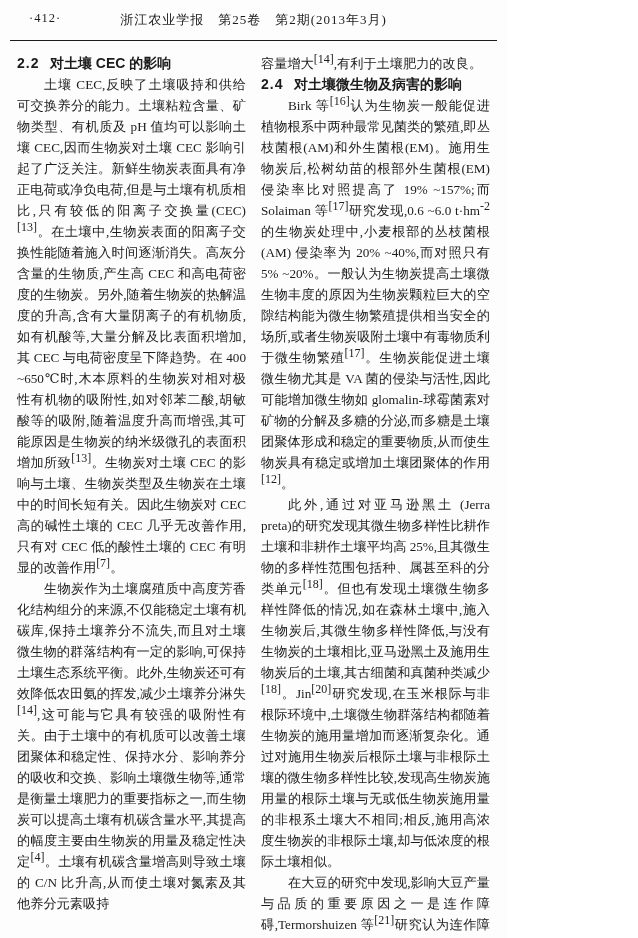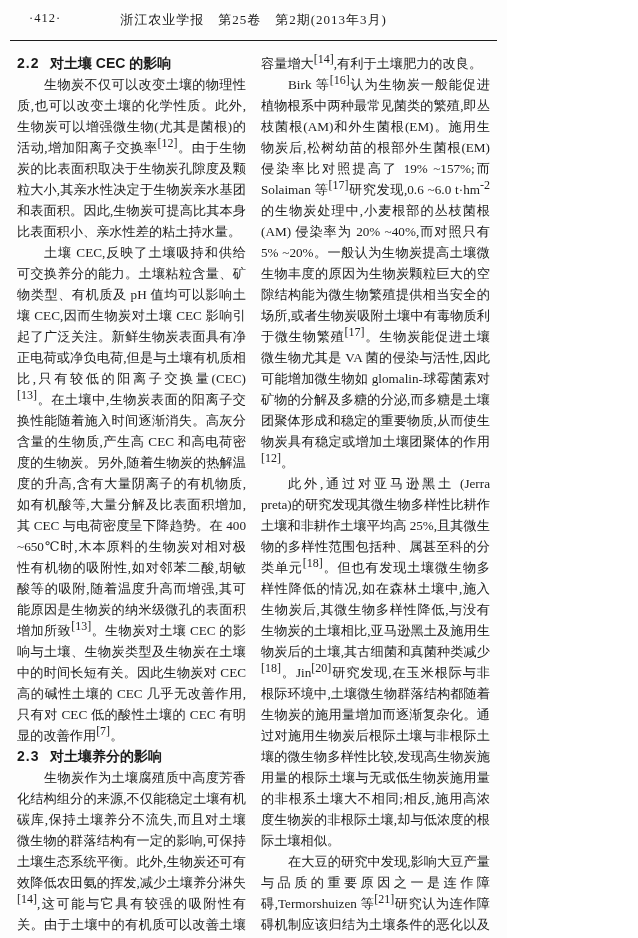--- a/index.html
+++ b/index.html
@@ -73,26 +73,25 @@
   <div class="pg-header">
     <span class="page-num">·412·</span>
     <div class="journal-line">浙江农业学报　第25卷　第2期(2013年3月)</div>
   </div>
 
   <hr class="header-rule">
 
   <div class="columns">
     <div class="col">
         <div class="sec-heading"><span class="sec-num">2.2</span><span>对土壤 CEC 的影响</span></div>
-        <p class="para">生物炭不仅可以改变土壤的物理性质,也可以改变土壤的化学性质。此外,生物炭可以增强微生物(尤其是菌根)的活动,增加阳离子交换率<sup>[12]</sup>。由于生物炭的比表面积取决于生物炭孔隙度及颗粒大小,其亲水性决定于生物炭亲水基团和表面积。因此,生物炭可提高比其本身比表面积小、亲水性差的粘土持水量。</p>
         <p class="para">土壤 CEC,反映了土壤吸持和供给可交换养分的能力。土壤粘粒含量、矿物类型、有机质及 pH 值均可以影响土壤 CEC,因而生物炭对土壤 CEC 影响引起了广泛关注。新鲜生物炭表面具有净正电荷或净负电荷,但是与土壤有机质相比,只有较低的阳离子交换量(CEC)<sup>[13]</sup>。在土壤中,生物炭表面的阳离子交换性能随着施入时间逐渐消失。高灰分含量的生物质,产生高 CEC 和高电荷密度的生物炭。另外,随着生物炭的热解温度的升高,含有大量阴离子的有机物质,如有机酸等,大量分解及比表面积增加,其 CEC 与电荷密度呈下降趋势。在 400 ~650℃时,木本原料的生物炭对相对极性有机物的吸附性,如对邻苯二酸,胡敏酸等的吸附,随着温度升高而增强,其可能原因是生物炭的纳米级微孔的表面积增加所致<sup>[13]</sup>。生物炭对土壤 CEC 的影响与土壤、生物炭类型及生物炭在土壤中的时间长短有关。因此生物炭对 CEC 高的碱性土壤的 CEC 几乎无改善作用,只有对 CEC 低的酸性土壤的 CEC 有明显的改善作用<sup>[7]</sup>。</p>
-        <div class="sec-heading"><span class="sec-num">2.3</span><span>对土壤养分的影响</span></div>
         <p class="para">生物炭作为土壤腐殖质中高度芳香化结构组分的来源,不仅能稳定土壤有机碳库,保持土壤养分不流失,而且对土壤微生物的群落结构有一定的影响,可保持土壤生态系统平衡。此外,生物炭还可有效降低农田氨的挥发,减少土壤养分淋失<sup>[14]</sup>,这可能与它具有较强的吸附性有关。由于土壤中的有机质可以改善土壤团聚体和稳定性、保持水分、影响养分的吸收和交换、影响土壤微生物等,通常是衡量土壤肥力的重要指标之一,而生物炭可以提高土壤有机碳含量水平,其提高的幅度主要由生物炭的用量及稳定性决定<sup>[4]</sup>。土壤有机碳含量增高则导致土壤的 C/N 比升高,从而使土壤对氮素及其他养分元素吸持</p>
       </div>
     <div class="col">
         <p class="para cont">容量增大<sup>[14]</sup>,有利于土壤肥力的改良。</p>
+        <div class="sec-heading"><span class="sec-num">2.4</span><span>对土壤微生物及病害的影响</span></div>
         <p class="para">Birk 等<sup>[16]</sup>认为生物炭一般能促进植物根系中两种最常见菌类的繁殖,即丛枝菌根(AM)和外生菌根(EM)。施用生物炭后,松树幼苗的根部外生菌根(EM) 侵染率比对照提高了 19% ~157%;而 Solaiman 等<sup>[17]</sup>研究发现,0.6 ~6.0 t·hm<sup>-2</sup>的生物炭处理中,小麦根部的丛枝菌根(AM) 侵染率为 20% ~40%,而对照只有 5% ~20%。一般认为生物炭提高土壤微生物丰度的原因为生物炭颗粒巨大的空隙结构能为微生物繁殖提供相当安全的场所,或者生物炭吸附土壤中有毒物质利于微生物繁殖<sup>[17]</sup>。生物炭能促进土壤微生物尤其是 VA 菌的侵染与活性,因此可能增加微生物如 glomalin-球霉菌素对矿物的分解及多糖的分泌,而多糖是土壤团聚体形成和稳定的重要物质,从而使生物炭具有稳定或增加土壤团聚体的作用<sup>[12]</sup>。</p>
         <p class="para">此外,通过对亚马逊黑土 (Jerra preta)的研究发现其微生物多样性比耕作土壤和非耕作土壤平均高 25%,且其微生物的多样性范围包括种、属甚至科的分类单元<sup>[18]</sup>。但也有发现土壤微生物多样性降低的情况,如在森林土壤中,施入生物炭后,其微生物多样性降低,与没有生物炭的土壤相比,亚马逊黑土及施用生物炭后的土壤,其古细菌和真菌种类减少<sup>[18]</sup>。Jin<sup>[20]</sup>研究发现,在玉米根际与非根际环境中,土壤微生物群落结构都随着生物炭的施用量增加而逐渐复杂化。通过对施用生物炭后根际土壤与非根际土壤的微生物多样性比较,发现高生物炭施用量的根际土壤与无或低生物炭施用量的非根系土壤大不相同;相反,施用高浓度生物炭的非根际土壤,却与低浓度的根际土壤相似。</p>
         <p class="para">在大豆的研究中发现,影响大豆产量与品质的重要原因之一是连作障碍,Termorshuizen 等<sup>[21]</sup>研究认为连作障碍机制应该归结为土壤条件的恶化以及植物自身分泌物的毒害,也有学者认为大豆根部病害镰刀菌、紫青霉菌的加重是大豆连作障碍的主要原因<sup>[24]</sup>。连作大豆田常常表现出病原物增多、细菌数量减少、真菌数量增多、土壤 pH 值下降。生物炭可能对连作大豆田或酸性土壤微生物有更明显的影响,也许会成为改良连作</p>
       </div>
   </div>
 
 </div>
 
 </body></html>

